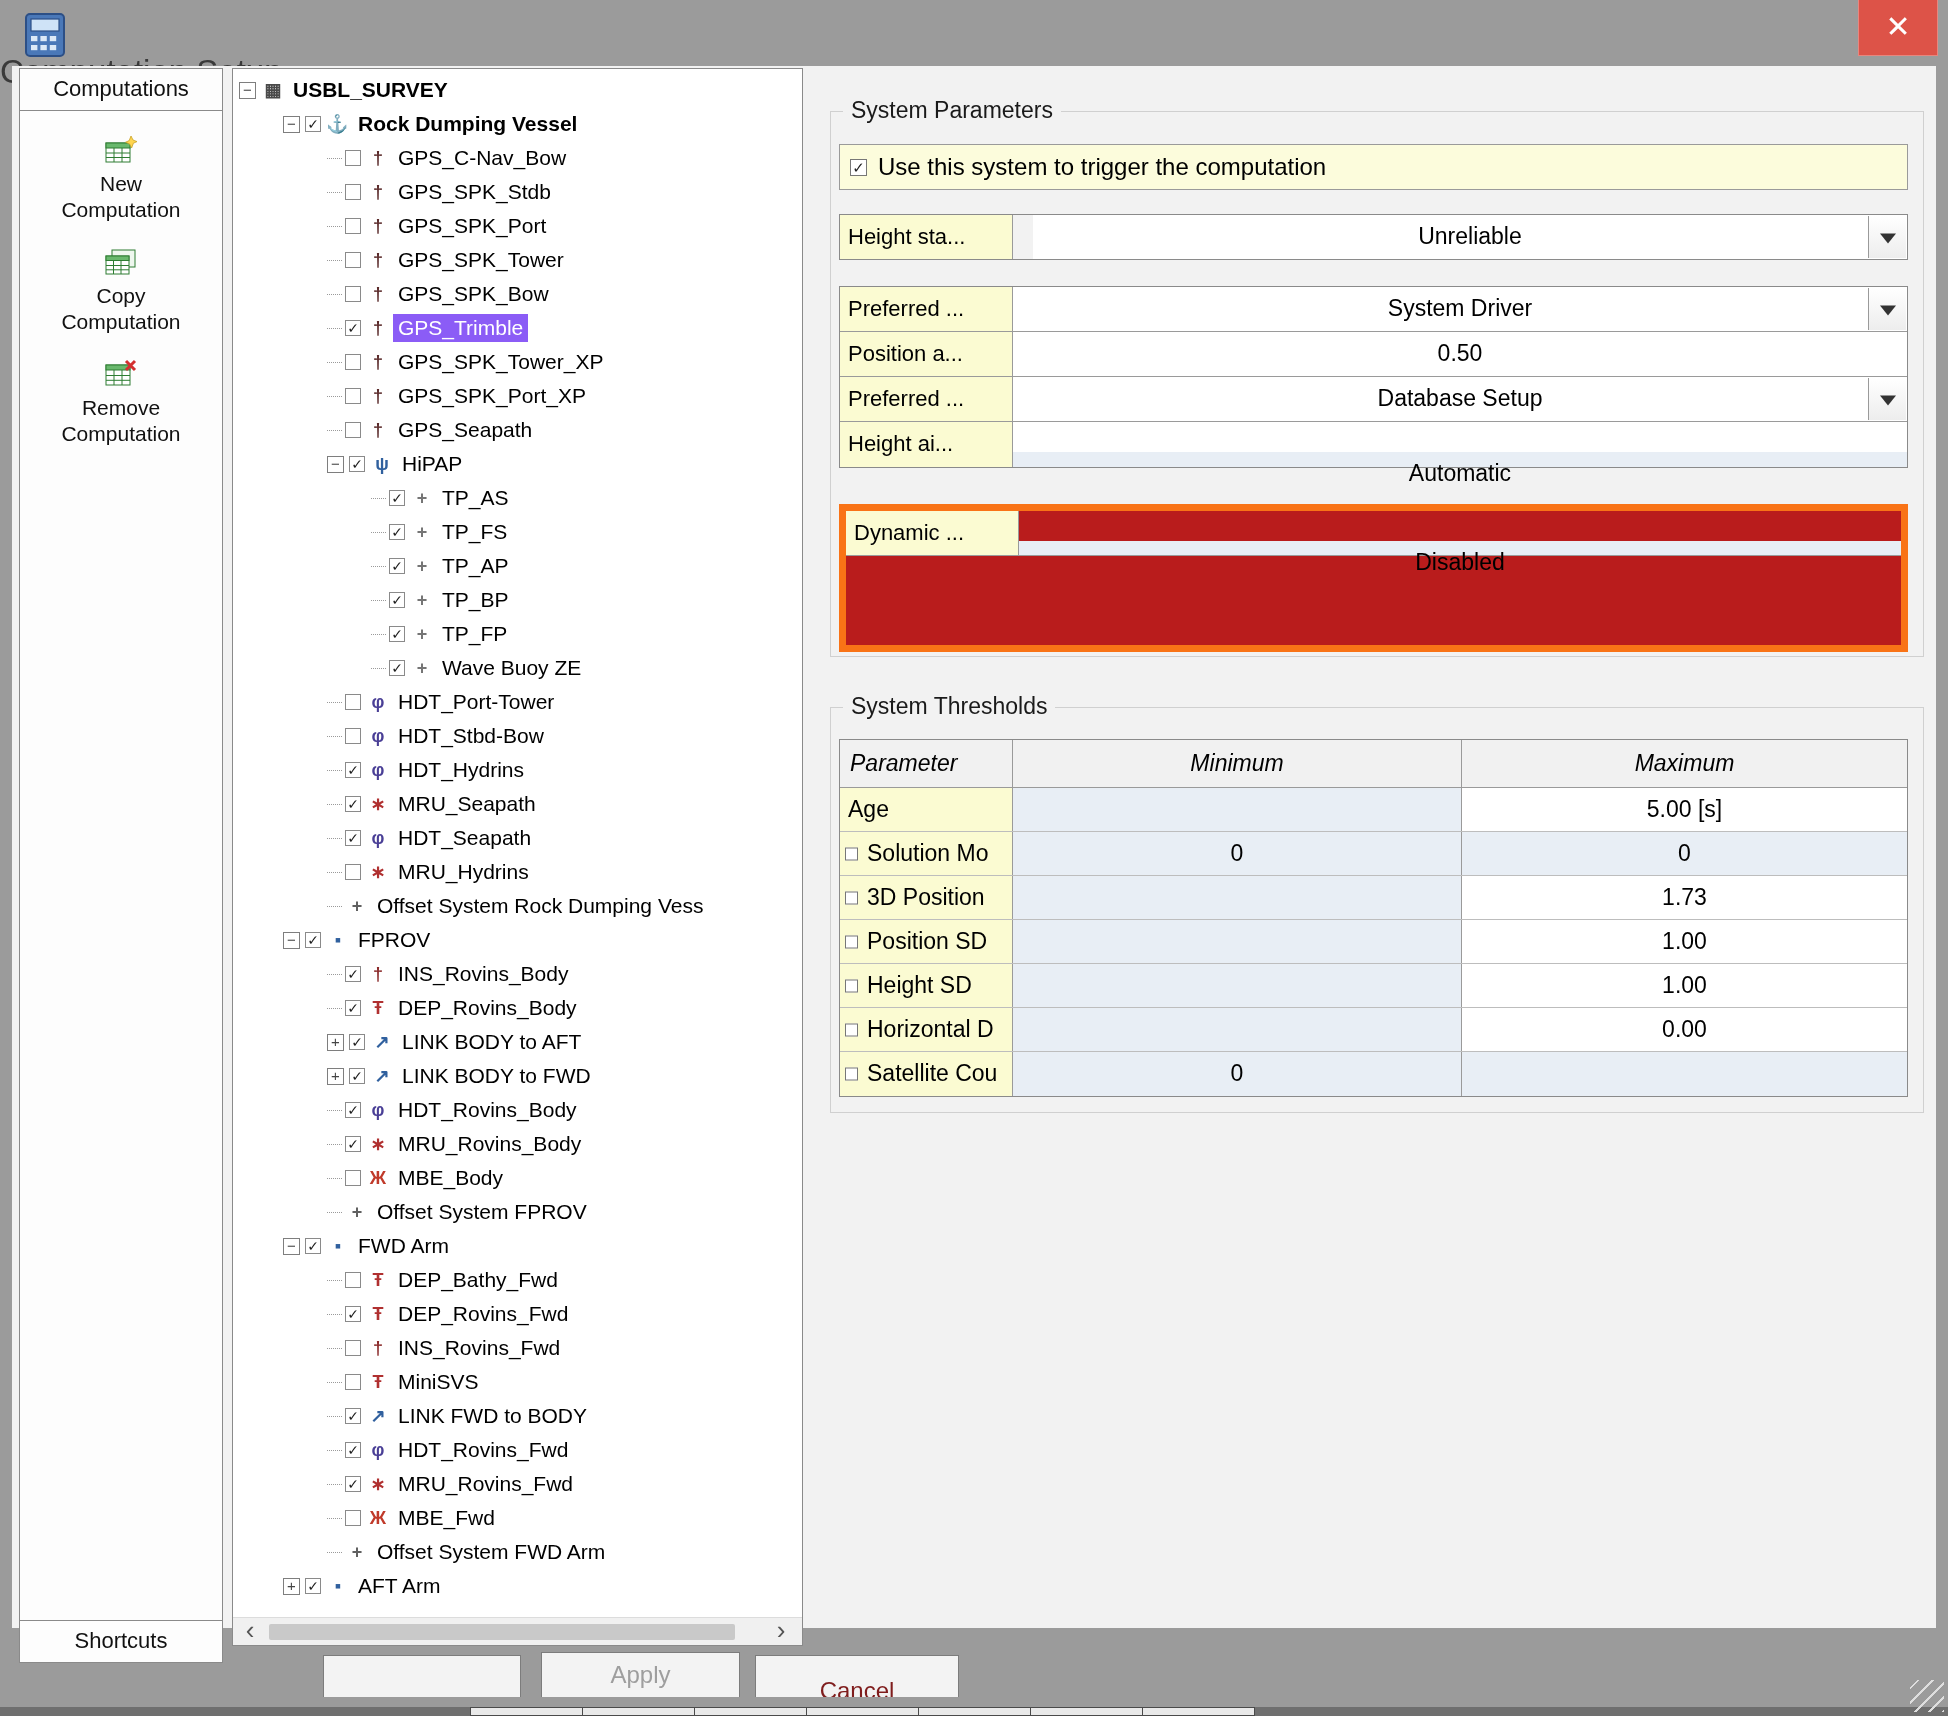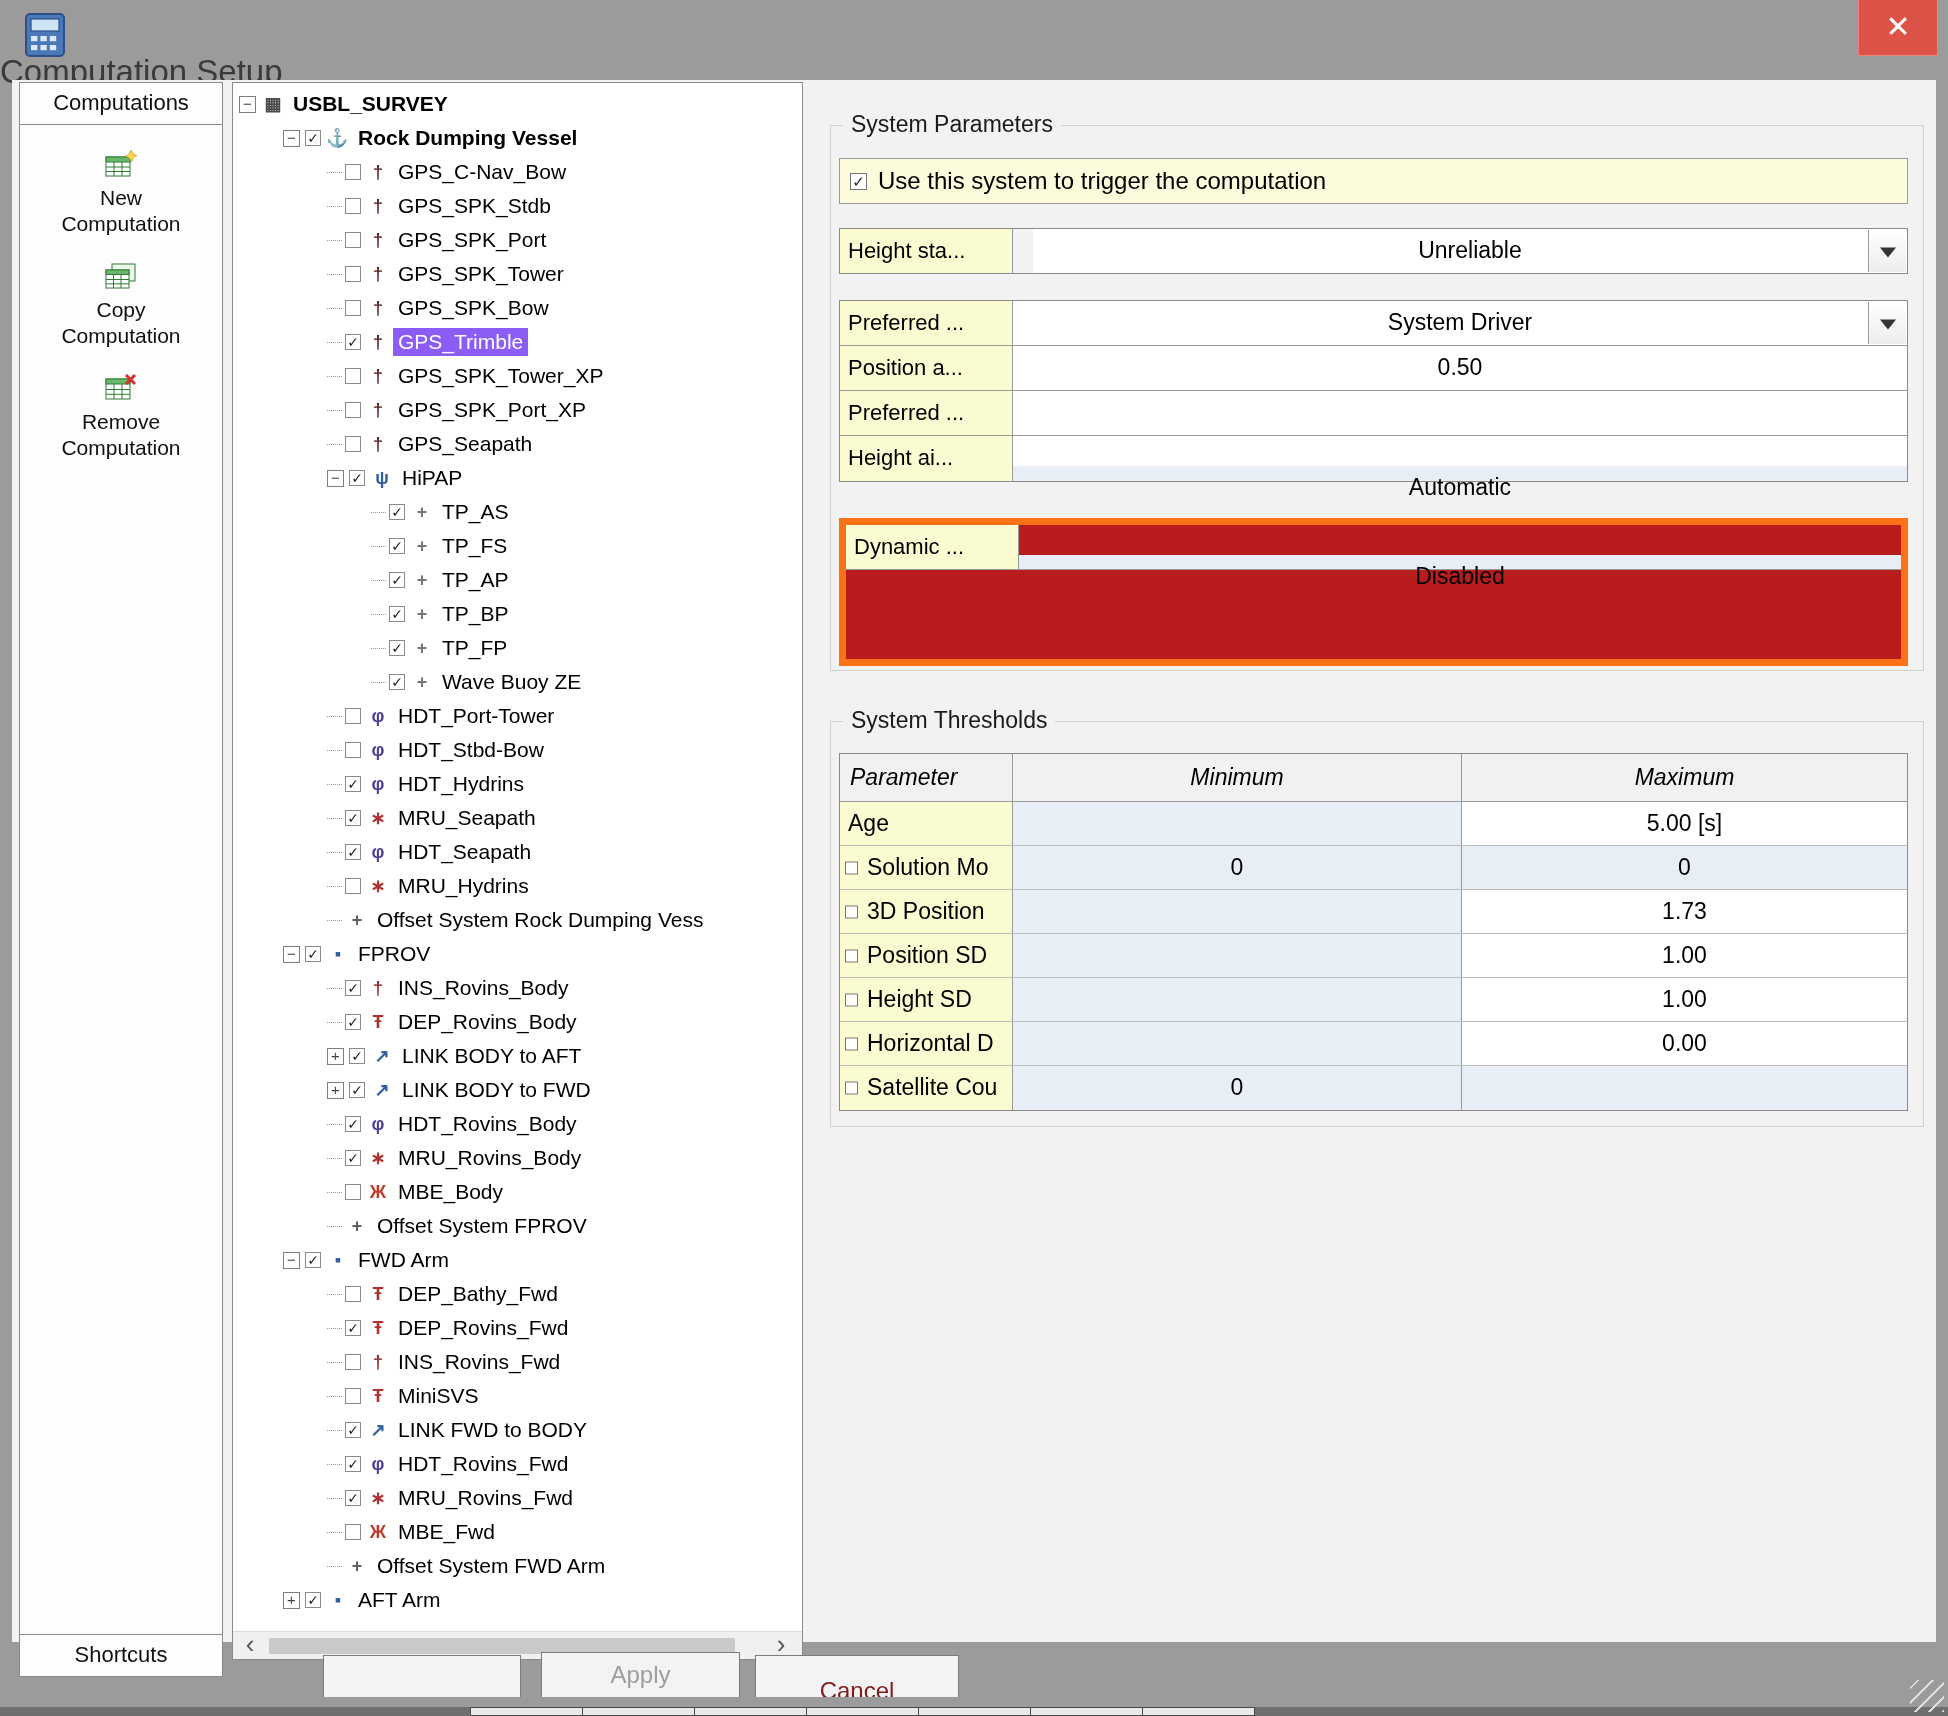--- a/index.html
+++ b/index.html
@@ -7,21 +7,21 @@
   #window{position:relative;width:1948px;height:1716px;background:#9b9b9b;overflow:hidden;}
 
   
   #titlebar{position:absolute;left:0;top:0;width:100%;height:76px;}
   #title{position:absolute;left:0;right:0;top:17px;text-align:left;font-size:33px;color:#3a3a3a;margin-top:36px;}
   #app-icon{position:absolute;left:24px;top:10px;}
   #close-btn{position:absolute;right:10px;top:0;width:80px;height:56px;background:#dd5348;color:#fff;
              font-size:30px;text-align:center;line-height:54px;border:1px solid #e8867e;border-top:none;cursor:pointer;}
 
   
-  #content{position:absolute;left:12px;top:80px;width:1924px;height:1562px;background:#f2f2f2;}
+  #content{position:absolute;left:12px;top:66px;width:1924px;height:1562px;background:#f2f2f2;}
 
   
   #sidebar{position:absolute;left:7px;top:2px;width:204px;height:1595px;background:#fdfdfd;border:1px solid #8a8a8a;}
   #sidebar-header{height:42px;line-height:40px;text-align:center;font-size:22px;color:#111;border-bottom:1px solid #8a8a8a;}
   .side-btn{margin-top:24px;text-align:center;cursor:pointer;}
   .side-btn .sicon{display:inline-block;margin-bottom:2px;}
   .side-btn .slabel{font-size:21px;line-height:26px;color:#111;width:132px;margin:0 auto;}
   #sidebar-footer{position:absolute;bottom:0;left:0;right:0;height:42px;line-height:40px;text-align:center;font-size:22px;color:#111;border-top:1px solid #8a8a8a;}
 
   
@@ -464,20 +464,24 @@
             <span>System Driver</span>
             <span class="dd-btn"></span>
           </div>
         </div>
         <div class="grow">
           <div class="glabel">Position a...</div>
           <div class="gvalue">0.50</div>
         </div>
         <div class="grow">
           <div class="glabel">Preferred ...</div>
+          <div class="gvalue">
+            <span>Database Setup</span>
+            <span class="dd-btn"></span>
+          </div>
         </div>
         <div class="grow">
           <div class="glabel">Height ai...</div>
           <div class="gvalue disabled">Automatic</div>
         </div>
       </div>
 
       <div id="dyn-block">
         <div class="grow">
           <div class="glabel">Dynamic ...</div>

